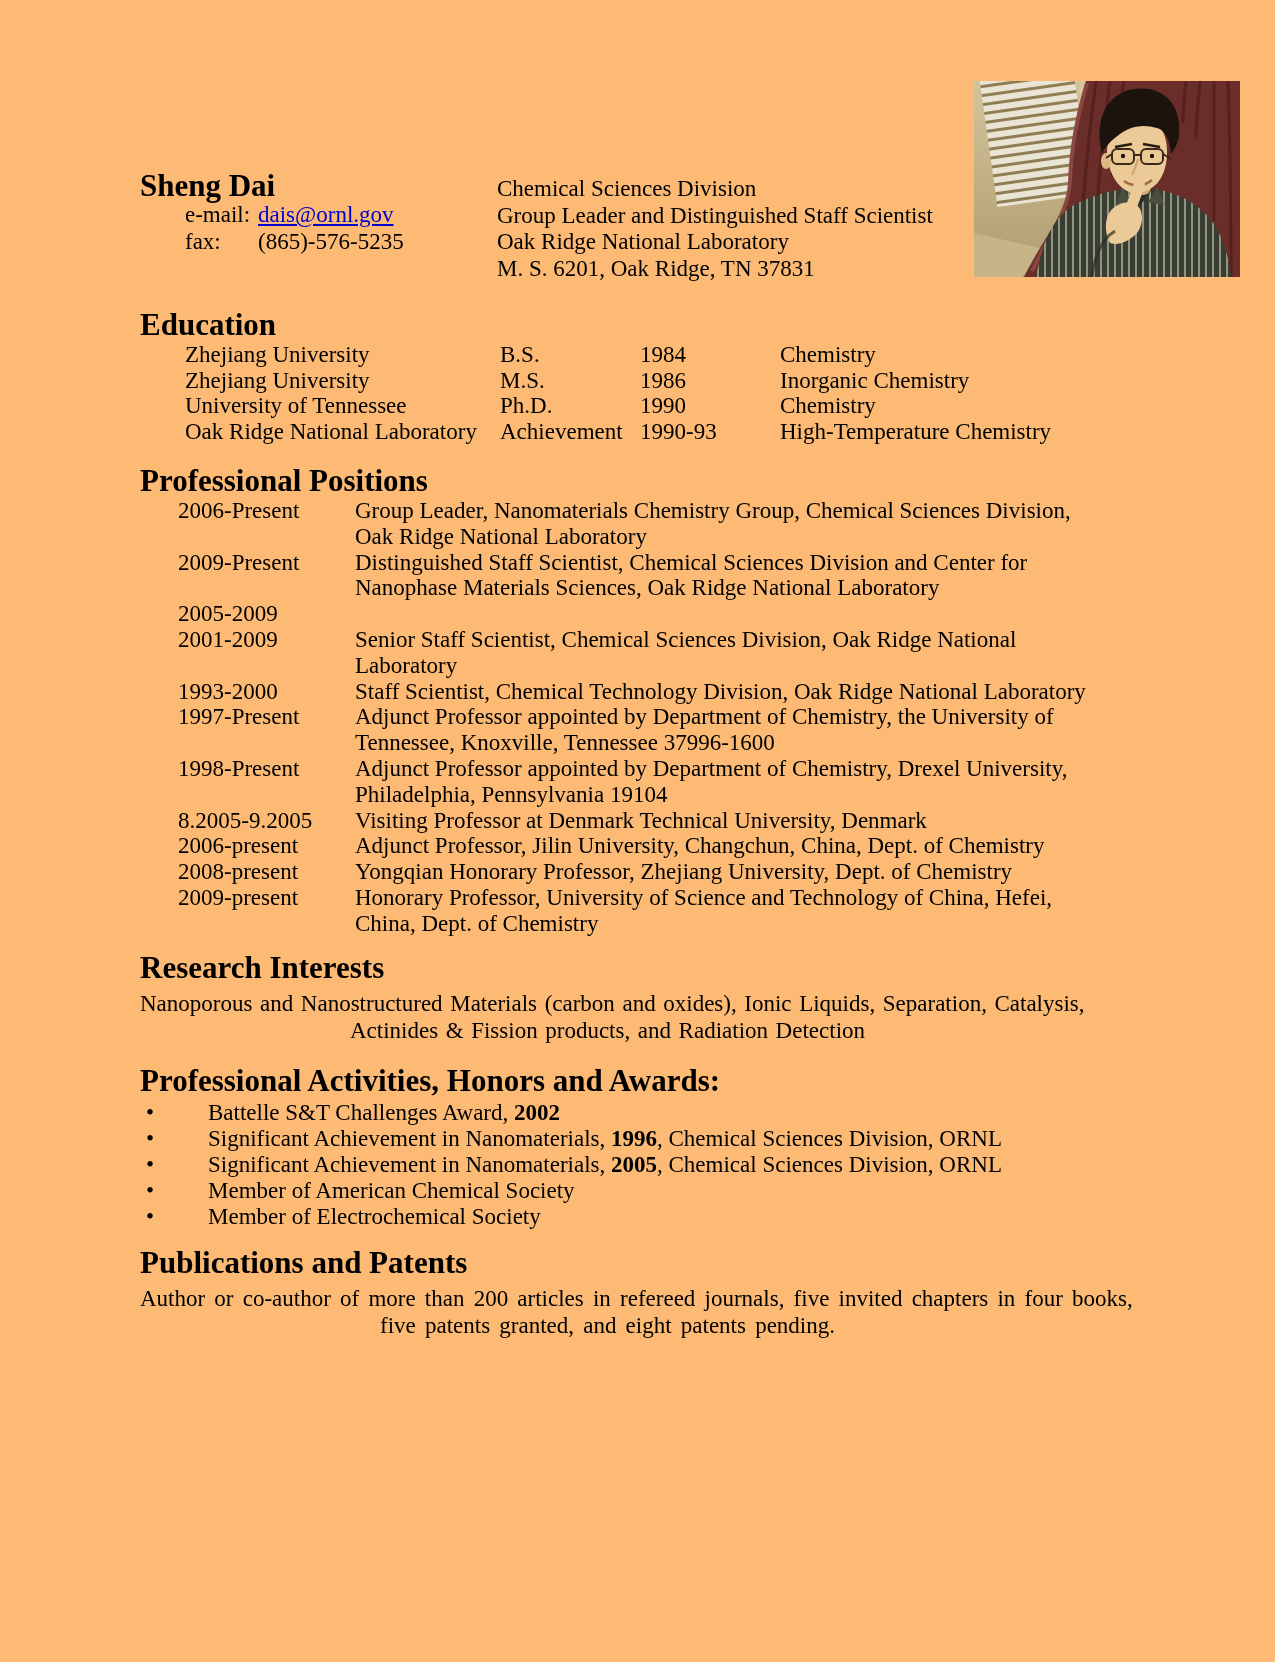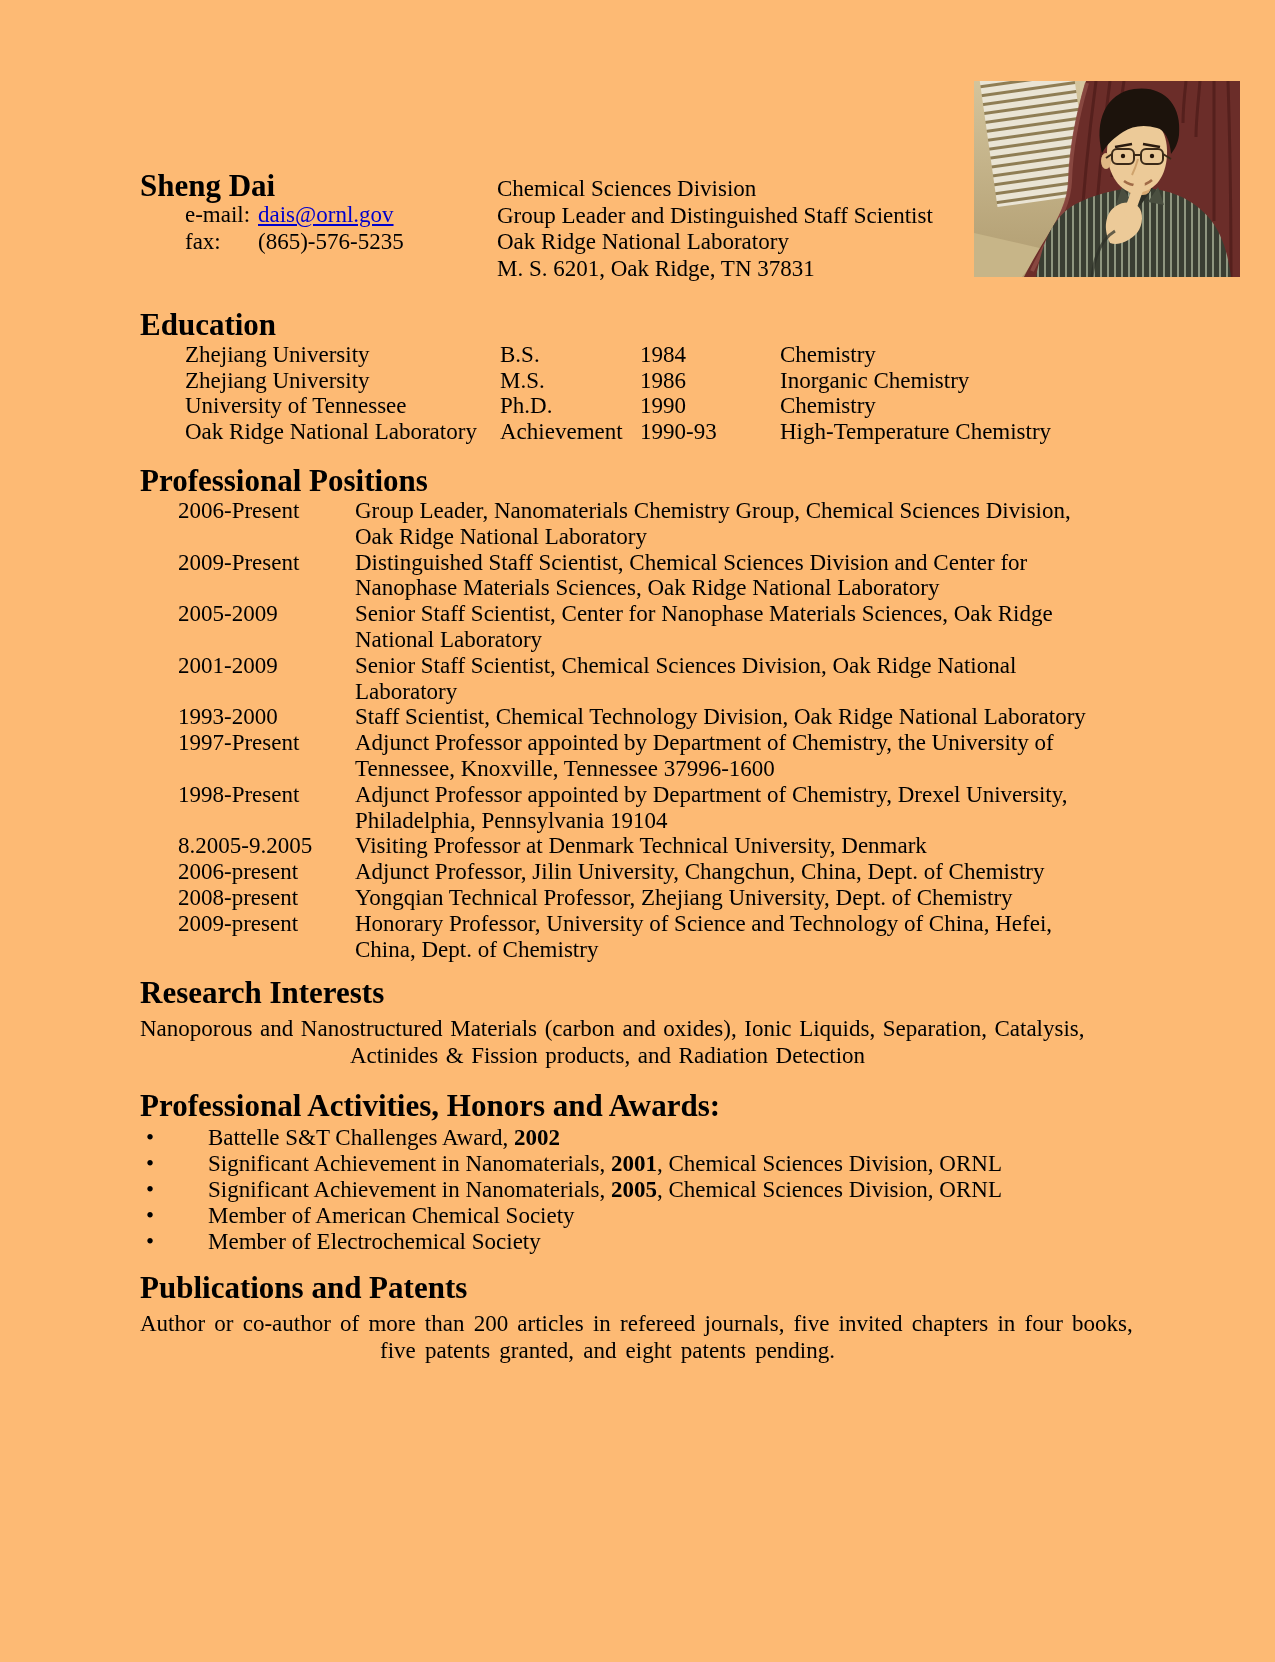--- a/index.html
+++ b/index.html
@@ -108,21 +108,20 @@
         <div class="pos-row">
           <span class="pos-date">2006-Present</span>
           <span class="pos-desc">Group Leader, Nanomaterials Chemistry Group, Chemical Sciences Division,<br>Oak Ridge National Laboratory</span>
         </div>
         <div class="pos-row">
           <span class="pos-date">2009-Present</span>
           <span class="pos-desc">Distinguished Staff Scientist, Chemical Sciences Division and Center for<br>Nanophase Materials Sciences, Oak Ridge National Laboratory</span>
         </div>
         <div class="pos-row">
           <span class="pos-date">2005-2009</span>
-          <span class="pos-desc">Senior Staff Scientist, Center for Nanophase Materials Sciences, Oak Ridge<br>National Laboratory</span>
         </div>
         <div class="pos-row">
           <span class="pos-date">2001-2009</span>
           <span class="pos-desc">Senior Staff Scientist, Chemical Sciences Division, Oak Ridge National<br>Laboratory</span>
         </div>
         <div class="pos-row">
           <span class="pos-date">1993-2000</span>
           <span class="pos-desc">Staff Scientist, Chemical Technology Division, Oak Ridge National Laboratory</span>
         </div>
         <div class="pos-row">
@@ -136,21 +135,21 @@
         <div class="pos-row">
           <span class="pos-date">8.2005-9.2005</span>
           <span class="pos-desc">Visiting Professor at Denmark Technical University, Denmark</span>
         </div>
         <div class="pos-row">
           <span class="pos-date">2006-present</span>
           <span class="pos-desc">Adjunct Professor, Jilin University, Changchun, China, Dept. of Chemistry</span>
         </div>
         <div class="pos-row">
           <span class="pos-date">2008-present</span>
-          <span class="pos-desc">Yongqian Technical Professor, Zhejiang University, Dept. of Chemistry</span>
+          <span class="pos-desc">Yongqian Honorary Professor, Zhejiang University, Dept. of Chemistry</span>
         </div>
         <div class="pos-row">
           <span class="pos-date">2009-present</span>
           <span class="pos-desc">Honorary Professor, University of Science and Technology of China, Hefei,<br>China, Dept. of Chemistry</span>
         </div>
       </div>
     </div>
 
     <div class="section-ri">
       <h2 class="sec">Research Interests</h2>
@@ -159,21 +158,21 @@
 
     <div class="section-act">
       <h2 class="sec">Professional Activities, Honors and Awards:</h2>
       <ul class="act-list">
         <li class="act-li">
           <span class="act-marker">•</span>
           <span class="act-text"><span>Battelle S&amp;T Challenges Award, </span><b>2002</b><span></span></span>
         </li>
         <li class="act-li">
           <span class="act-marker">•</span>
-          <span class="act-text"><span>Significant Achievement in Nanomaterials, </span><b>2001</b><span>, Chemical Sciences Division, ORNL</span></span>
+          <span class="act-text"><span>Significant Achievement in Nanomaterials, </span><b>1996</b><span>, Chemical Sciences Division, ORNL</span></span>
         </li>
         <li class="act-li">
           <span class="act-marker">•</span>
           <span class="act-text"><span>Significant Achievement in Nanomaterials, </span><b>2005</b><span>, Chemical Sciences Division, ORNL</span></span>
         </li>
         <li class="act-li">
           <span class="act-marker">•</span>
           <span class="act-text"><span>Member of American Chemical Society</span><b></b><span></span></span>
         </li>
         <li class="act-li">

